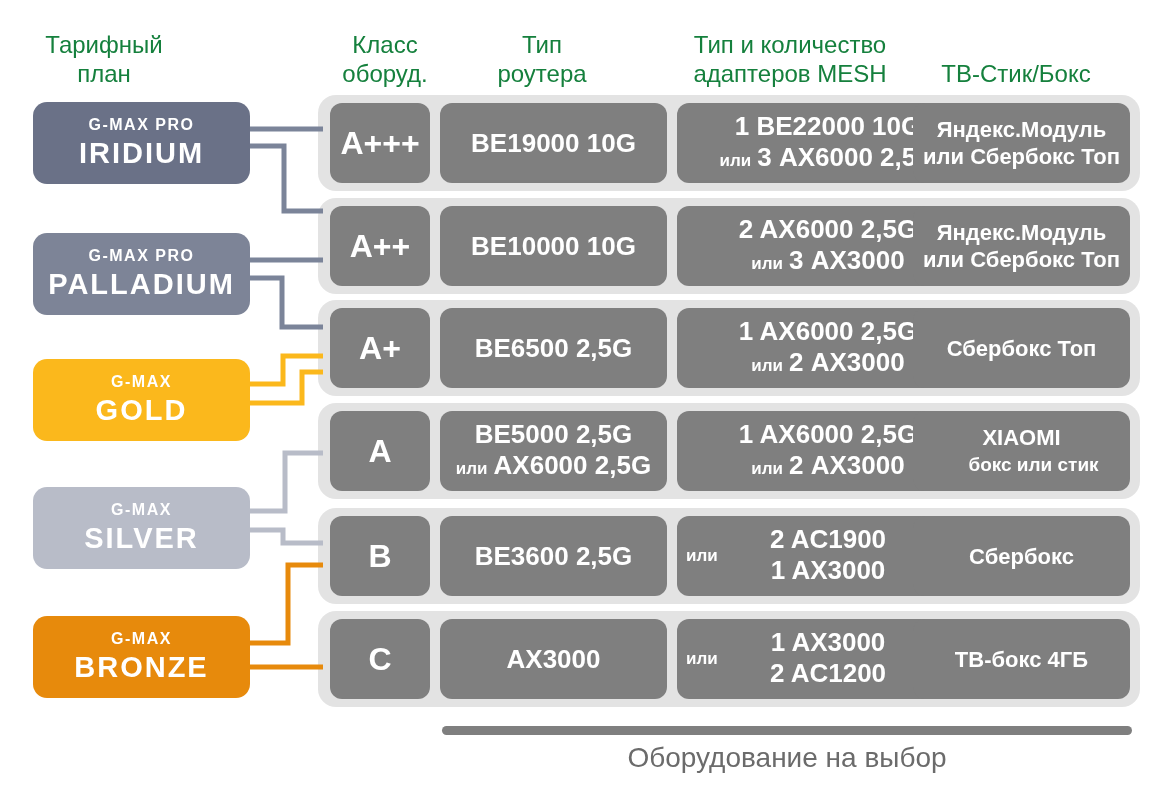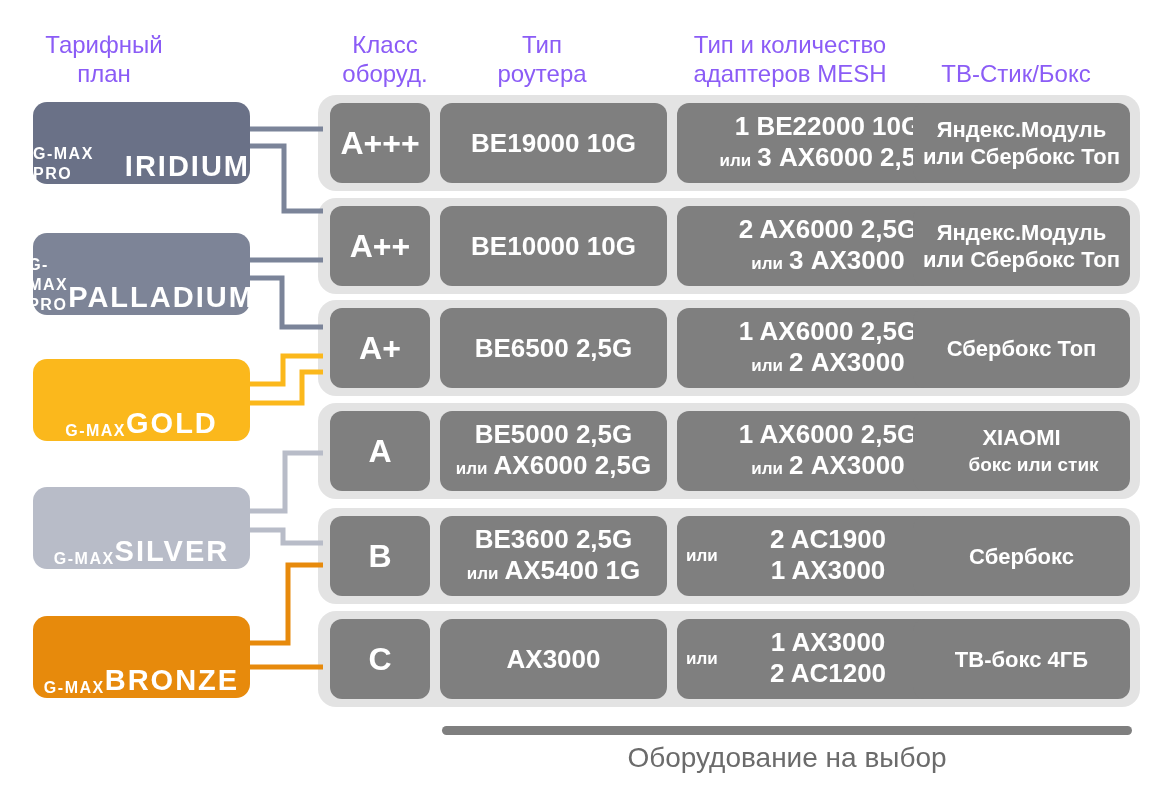--- a/index.html
+++ b/index.html
@@ -1,31 +1,31 @@
 <!DOCTYPE html>
 <html><head>
 <meta charset="utf-8">
 <style>
   html,body{margin:0;padding:0;}
   body{
     width:1159px;height:785px;position:relative;background:#ffffff;overflow:hidden;
     font-family:"Liberation Sans","DejaVu Sans",sans-serif;
   }
   .hdr{
-    position:absolute;color:#8b5cf6;font-size:24px;line-height:29px;text-align:center;
+    position:absolute;color:#15803d;font-size:24px;line-height:29px;text-align:center;
     white-space:pre-line;
   }
   
   .rows-layer{position:absolute;left:0;top:0;width:1159px;height:785px;}
   .svg-layer{position:absolute;left:0;top:0;width:1159px;height:785px;pointer-events:none;}
   .tariff-layer{position:absolute;left:0;top:0;width:1159px;height:785px;}
 
   .tariff{
     position:absolute;left:33px;width:217px;height:82px;border-radius:14px;
-    display:flex;flex-direction:row;justify-content:center;align-items:flex-end;
+    display:flex;flex-direction:column;justify-content:center;align-items:center;
     color:#ffffff;
   }
   .tariff .brand{font-size:16px;font-weight:700;letter-spacing:1.5px;line-height:20px;}
   .tariff .name{font-size:29px;font-weight:700;letter-spacing:2px;line-height:36px;}
   .t-iridium{top:102px;background:#6a7187;}
   .t-palladium{top:233px;background:#7d8497;}
   .t-gold{top:359px;background:#fbb81c;}
   .t-silver{top:487px;background:#b8bcc8;}
   .t-bronze{top:616px;background:#e78a0c;}
 
@@ -146,21 +146,20 @@
         <div class="tvl tv-sub">бокс или стик</div>
       </div>
   </div>
 
   <div class="row r4">
     <div class="cell c-class">
         <span>B</span>
       </div>
     <div class="cell c-router">
         <div class="line big">BE3600 2,5G</div>
-        <div class="line"><span class="or">или</span><span class="big">AX5400 1G</span></div>
       </div>
     <div class="cell c-mesh">
         <span class="side-or">или</span>
         <div class="line big">2 AC1900</div>
         <div class="line"><span class="big">1 AX3000</span></div>
       </div>
     <div class="cell c-tv">
         <div class="tvl">Сбербокс</div>
       </div>
   </div>

